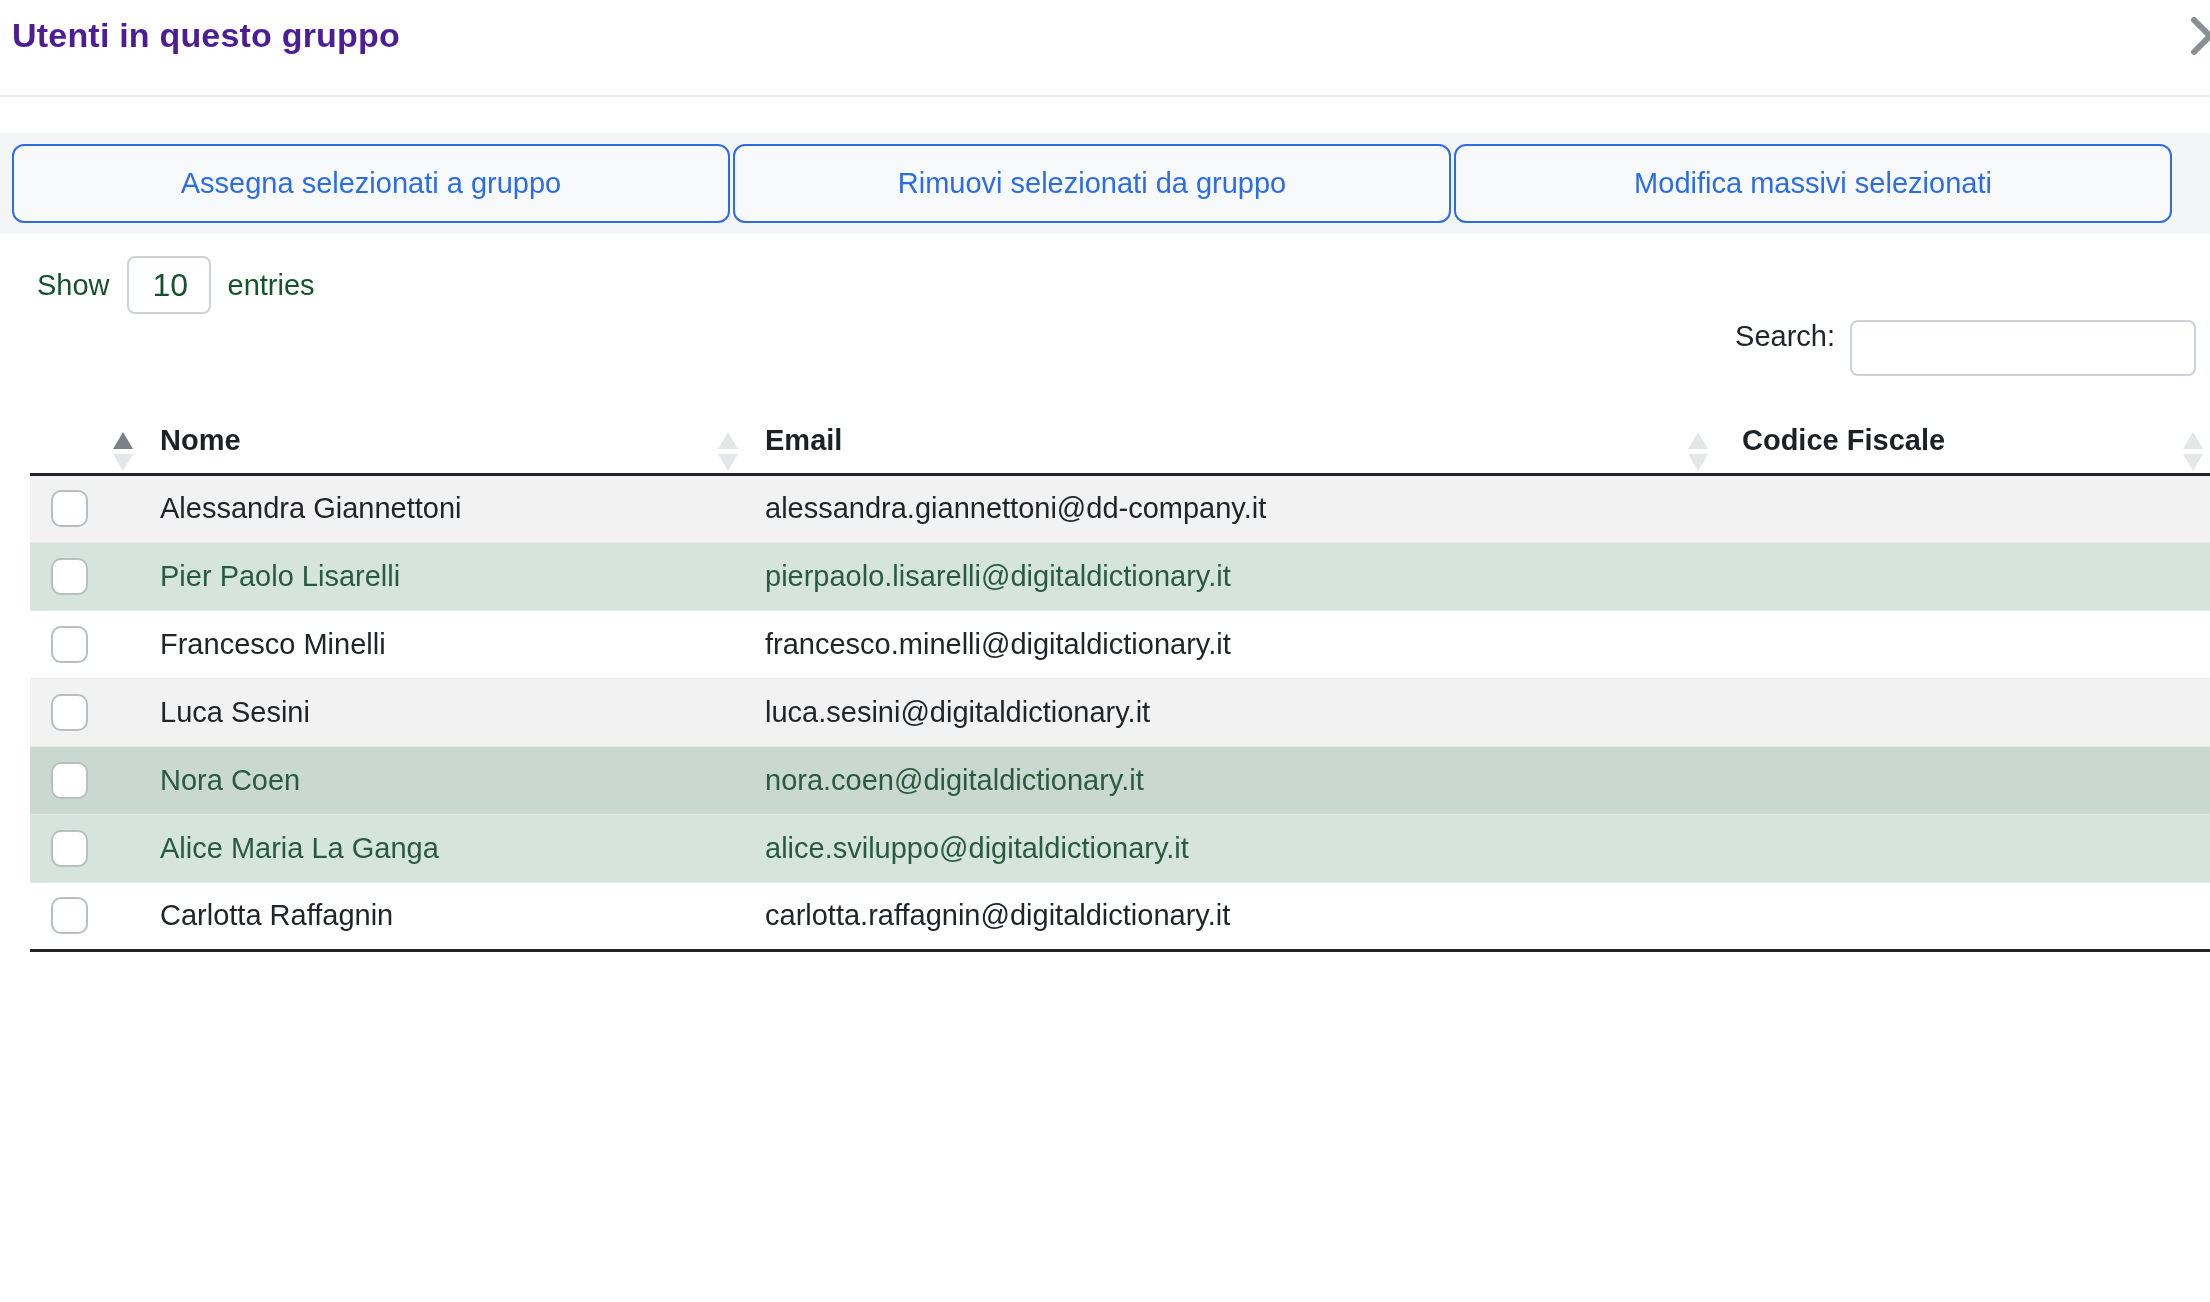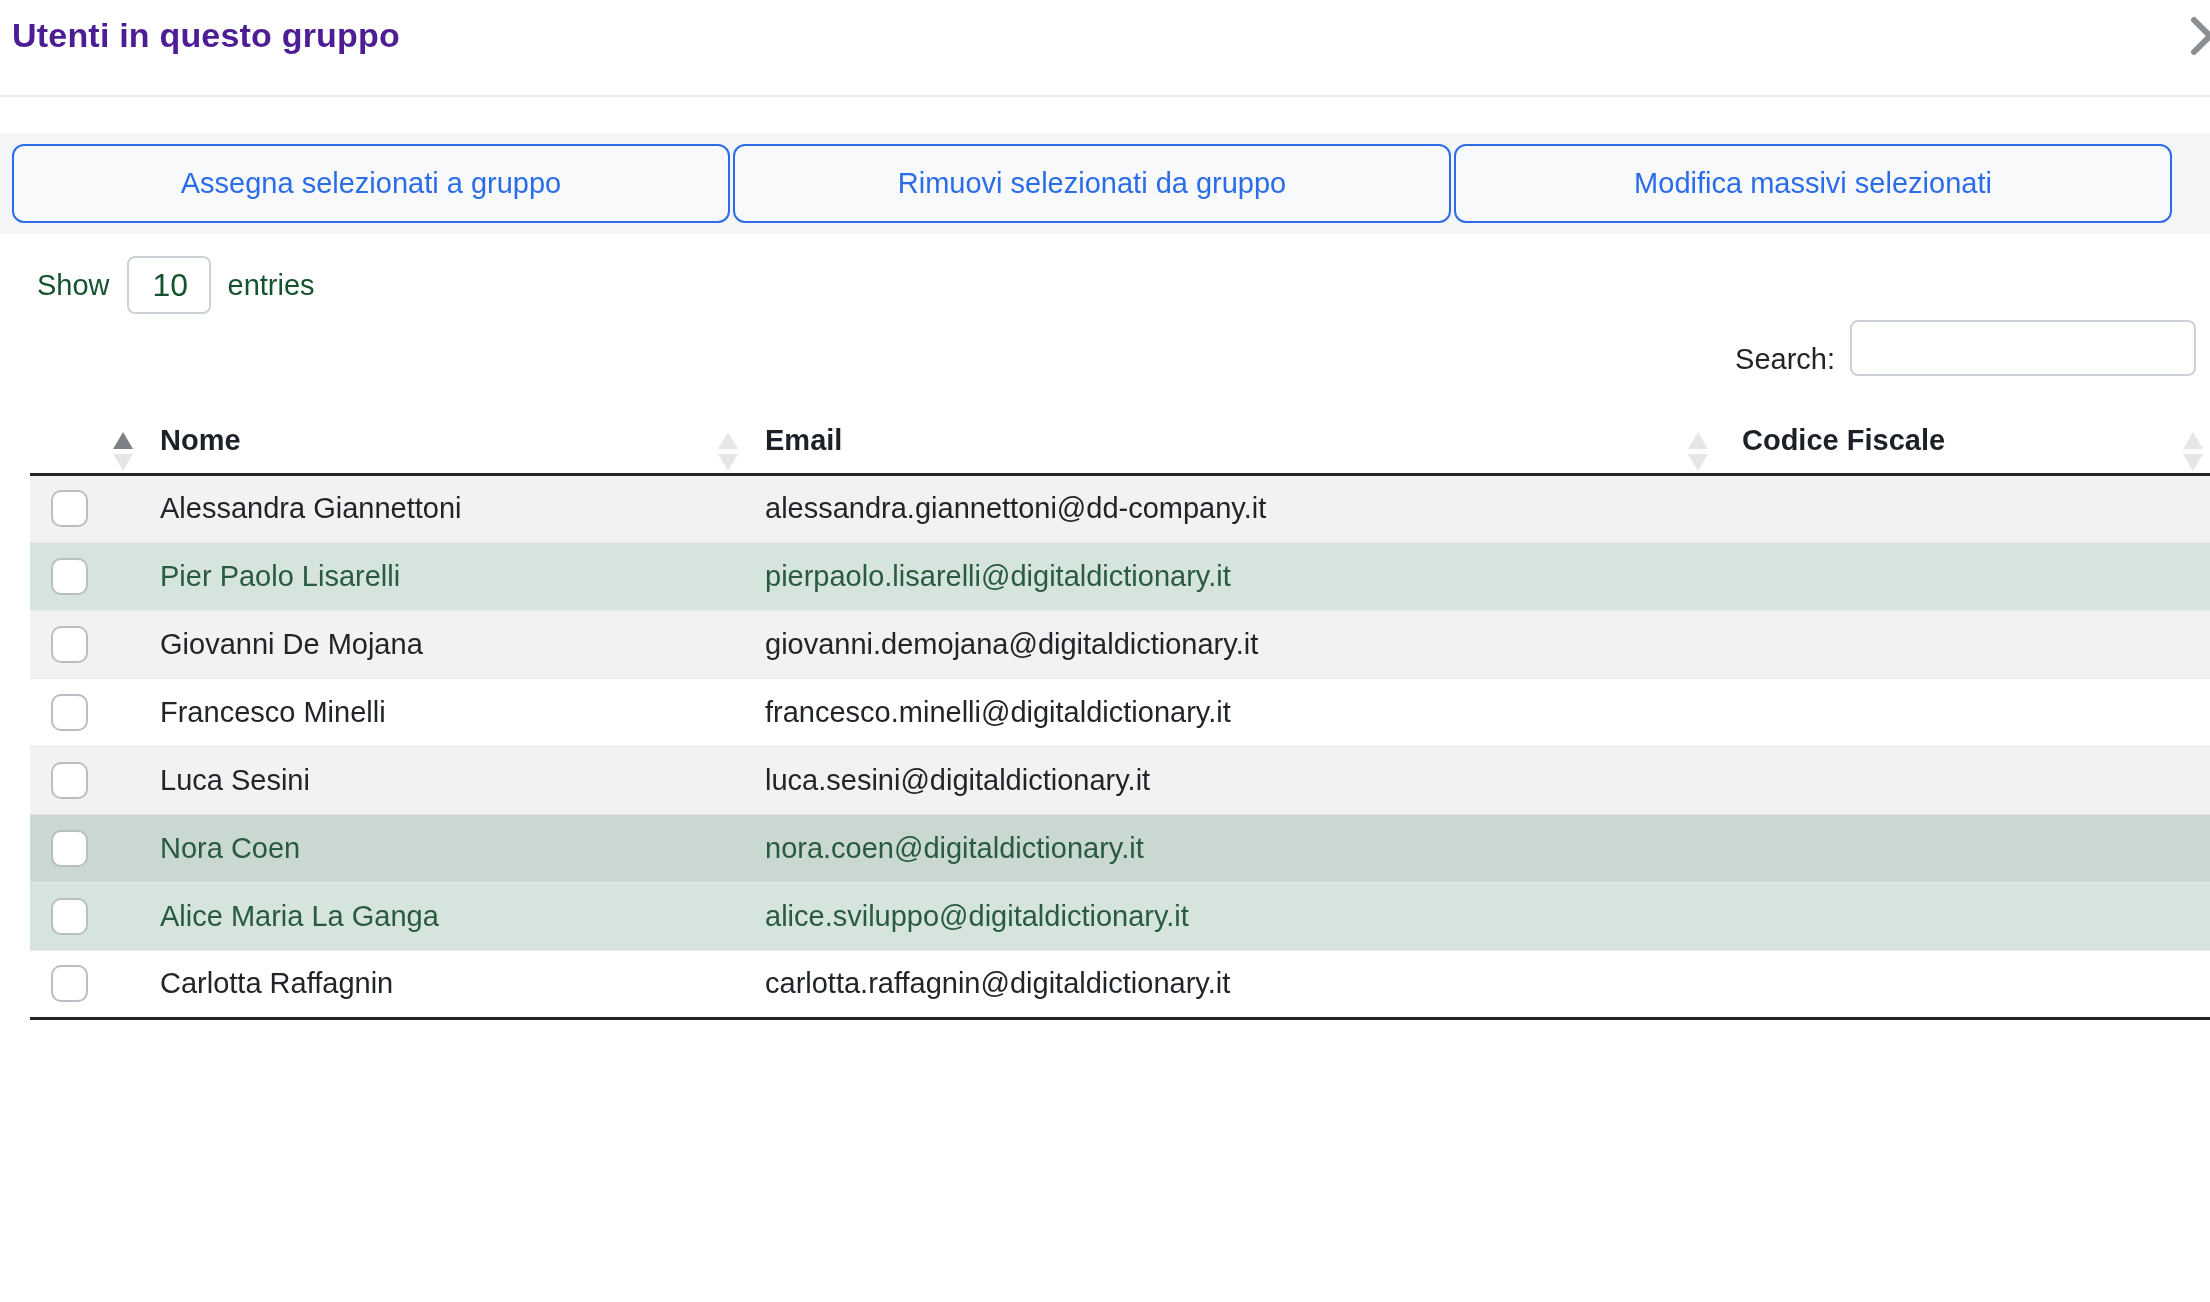--- a/index.html
+++ b/index.html
@@ -21,21 +21,21 @@
     flex: 1; border: 2px solid #2d6ce5; color: #2b6ce8; background: #f8f9fa;
     border-radius: 12px; font-size: 29px; padding: 21px 0; text-align: center;
     font-family: inherit; cursor: pointer;
   }
   
   .length-row { margin: 22px 0 0 37px; display: flex; align-items: center; gap: 17px; font-size: 29px; color: #14532d; }
   .length-select {
     width: 84px; height: 58px; border: 2px solid #cdd2d7; border-radius: 8px;
     display: flex; align-items: center; padding-left: 24px; font-size: 32px; background: #fff; cursor: pointer;
   }
-  .search-row { margin-top: 6px; padding-right: 14px; display: flex; justify-content: flex-end; align-items: flex-end; gap: 15px; font-size: 29px; }
+  .search-row { margin-top: 6px; padding-right: 14px; display: flex; justify-content: flex-end; align-items: flex-start; gap: 15px; font-size: 29px; }
   .search-input {
     width: 346px; height: 56px; border: 2px solid #ccd2d8; border-radius: 8px;
     background: #fff; font-size: 28px; padding: 0 16px; font-family: inherit;
   }
   
   table { margin: 26px 0 0 30px; width: 2180px; border-collapse: collapse; table-layout: fixed; }
   thead th {
     position: relative; text-align: left; vertical-align: bottom;
     font-size: 29px; font-weight: 700; color: #1c2128;
     padding: 0 42px 16px 20px; height: 72px;
@@ -139,28 +139,20 @@
     <td></td>
   </tr>
       <tr class="even selected">
     <td class="check-cell">
           <div class="checkbox"></div>
         </td>
     <td>Pier Paolo Lisarelli</td>
     <td>pierpaolo.lisarelli@digitaldictionary.it</td>
     <td></td>
   </tr>
-      <tr class="odd">
-    <td class="check-cell">
-          <div class="checkbox"></div>
-        </td>
-    <td>Giovanni De Mojana</td>
-    <td>giovanni.demojana@digitaldictionary.it</td>
-    <td></td>
-  </tr>
       <tr class="even">
     <td class="check-cell">
           <div class="checkbox"></div>
         </td>
     <td>Francesco Minelli</td>
     <td>francesco.minelli@digitaldictionary.it</td>
     <td></td>
   </tr>
       <tr class="odd">
     <td class="check-cell">

